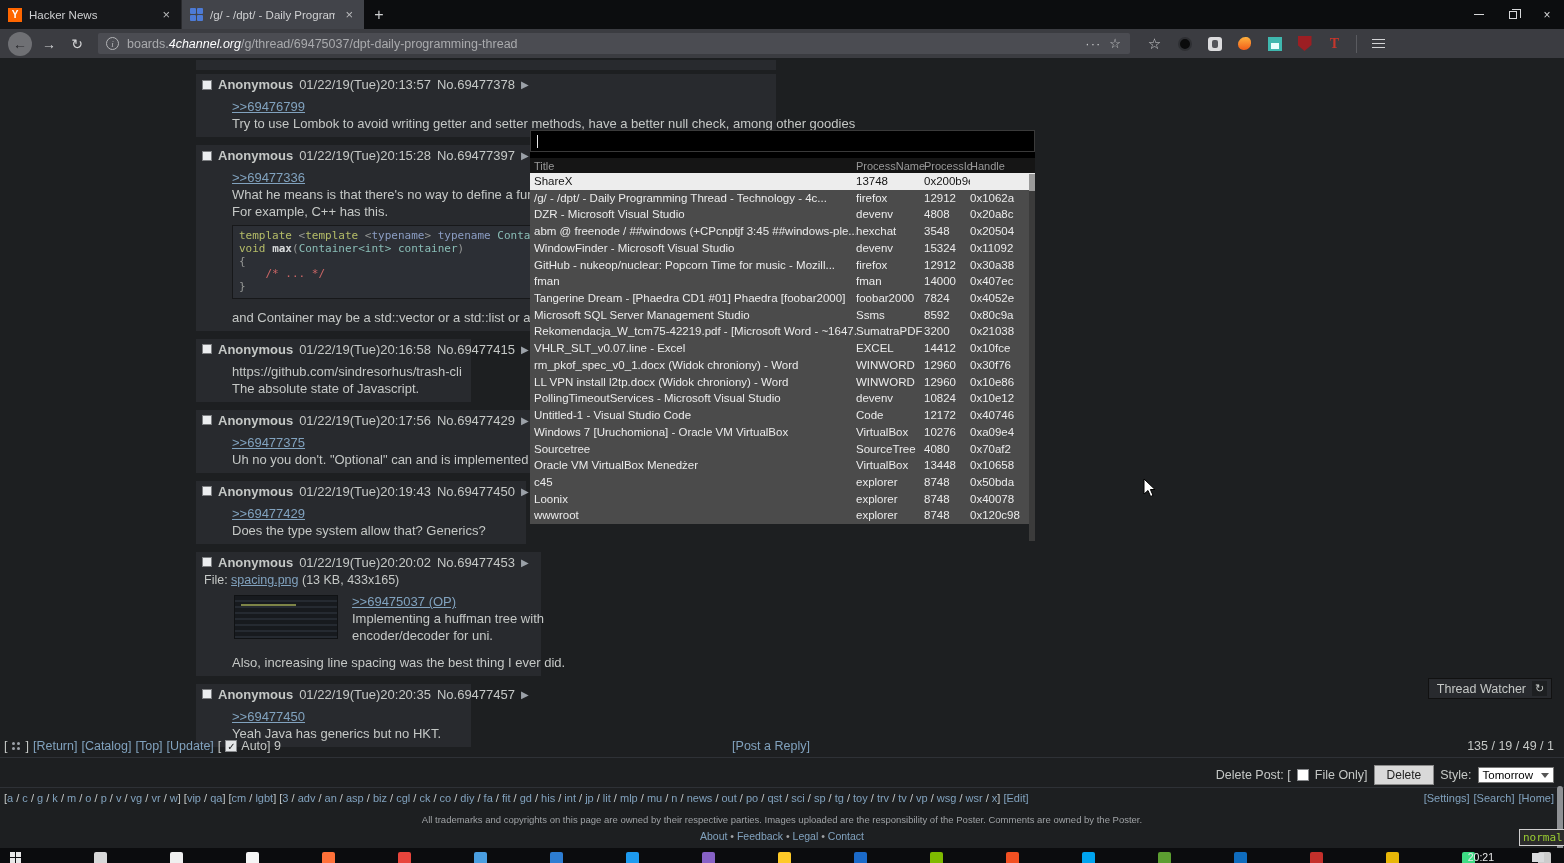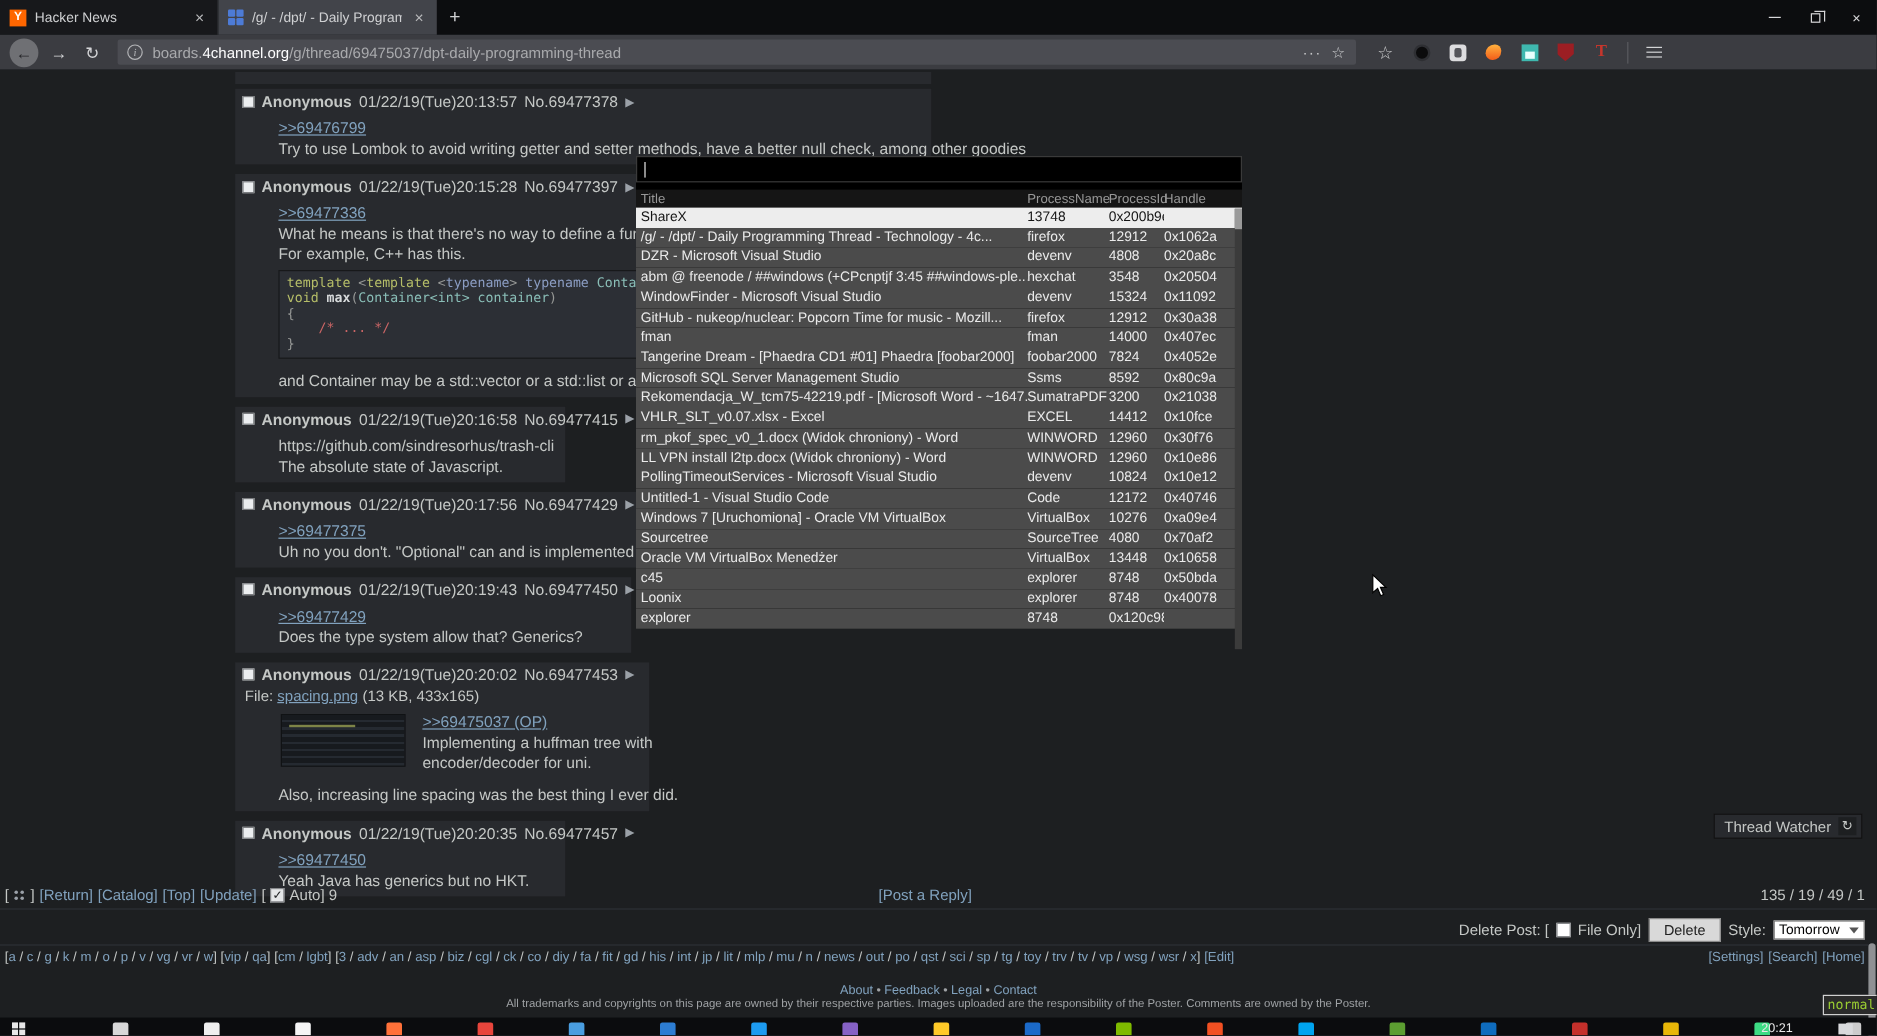--- a/index.html
+++ b/index.html
@@ -31,21 +31,21 @@
   #navbar { position:absolute; left:0; top:29px; width:100%; height:29px; background:#3b3c41;
     display:flex; align-items:center; padding:0 8px; gap:6px; }
   .navbtn { color:#d3d4d6; font-size:14px; width:22px; text-align:center; }
   #backbtn { width:24px; height:24px; background:#6f7074; color:#26262a; border-radius:50%;
     display:flex; align-items:center; justify-content:center; font-size:14px; }
   #urlbar { width:1032px; height:21px; background:#4b4c52; border-radius:2px; display:flex;
     align-items:center; padding:0 8px; gap:8px; font-size:12.5px; margin-left:4px; }
   #info-ic { width:13px; height:13px; border:1px solid #b4b5b8; border-radius:50%; color:#b4b5b8;
     font-size:9px; display:flex; align-items:center; justify-content:center; font-style:italic;
     font-family:"Liberation Serif", serif; flex:0 0 auto; }
-  .url-dim { color:#a9aaad; } .url-strong { color:#fdfdfe; }
+  .url-dim { color:#a9aaad; } .url-strong { color:#fdfdfe;font-style:italic; }
   #urlbar .spacer { flex:1; }
   .urlact { color:#c6c7c9; font-size:13px; letter-spacing:1px; }
   #toolbaricons { display:flex; align-items:center; gap:13px; margin-left:10px; }
   .ext { width:17px; height:17px; display:flex; align-items:center; justify-content:center; font-size:13px; }
   .ic-library { color:#c9cacc; font-size:15px; }
   .ic-dark { width:14px; height:14px; border-radius:50%; background:#0b0b0c; border:2px solid #2e2f33; }
   .ic-ext { width:14px; height:14px; background:#dcdcde; border-radius:3px; position:relative; }
   .ic-ext:after { content:""; position:absolute; left:4px; top:3px; width:6px; height:8px; background:#54555a; border-radius:2px; }
   .ic-flame { width:13px; height:13px; background:linear-gradient(180deg,#ffb23e,#f25c19); border-radius:60% 40% 55% 45%; }
   .ic-floppy { width:14px; height:14px; background:#3fb8af; position:relative; }
@@ -378,22 +378,22 @@
     </div>
 
     <div class="hr" style="top:729px;"></div>
 
     <div id="boardrow">
       <span id="boards"><span class="grp">[<a class="blue" href="#">a</a> / <a class="blue" href="#">c</a> / <a class="blue" href="#">g</a> / <a class="blue" href="#">k</a> / <a class="blue" href="#">m</a> / <a class="blue" href="#">o</a> / <a class="blue" href="#">p</a> / <a class="blue" href="#">v</a> / <a class="blue" href="#">vg</a> / <a class="blue" href="#">vr</a> / <a class="blue" href="#">w</a>] </span><span class="grp">[<a class="blue" href="#">vip</a> / <a class="blue" href="#">qa</a>] </span><span class="grp">[<a class="blue" href="#">cm</a> / <a class="blue" href="#">lgbt</a>] </span><span class="grp">[<a class="blue" href="#">3</a> / <a class="blue" href="#">adv</a> / <a class="blue" href="#">an</a> / <a class="blue" href="#">asp</a> / <a class="blue" href="#">biz</a> / <a class="blue" href="#">cgl</a> / <a class="blue" href="#">ck</a> / <a class="blue" href="#">co</a> / <a class="blue" href="#">diy</a> / <a class="blue" href="#">fa</a> / <a class="blue" href="#">fit</a> / <a class="blue" href="#">gd</a> / <a class="blue" href="#">his</a> / <a class="blue" href="#">int</a> / <a class="blue" href="#">jp</a> / <a class="blue" href="#">lit</a> / <a class="blue" href="#">mlp</a> / <a class="blue" href="#">mu</a> / <a class="blue" href="#">n</a> / <a class="blue" href="#">news</a> / <a class="blue" href="#">out</a> / <a class="blue" href="#">po</a> / <a class="blue" href="#">qst</a> / <a class="blue" href="#">sci</a> / <a class="blue" href="#">sp</a> / <a class="blue" href="#">tg</a> / <a class="blue" href="#">toy</a> / <a class="blue" href="#">trv</a> / <a class="blue" href="#">tv</a> / <a class="blue" href="#">vp</a> / <a class="blue" href="#">wsg</a> / <a class="blue" href="#">wsr</a> / <a class="blue" href="#">x</a>] </span><a class="blue" href="#">[Edit]</a></span>
       <span id="settingslinks"><a class="blue" href="#">[Settings]</a><a class="blue" href="#">[Search]</a><a class="blue" href="#">[Home]</a></span>
     </div>
 
     <div id="pagefooter">
+      <div id="trademark">All trademarks and copyrights on this page are owned by their respective parties. Images uploaded are the responsibility of the Poster. Comments are owned by the Poster.</div>
       <div id="footerlinks"><a class="blue" href="#">About</a> • <a class="blue" href="#">Feedback</a> • <a class="blue" href="#">Legal</a> • <a class="blue" href="#">Contact</a></div>
-      <div id="trademark">All trademarks and copyrights on this page are owned by their respective parties. Images uploaded are the responsibility of the Poster. Comments are owned by the Poster.</div>
     </div>
 
     <div id="scrollthumb"></div>
   </div>
 
   <div id="overlay">
     <div id="ov-input">
       <span id="ov-caret"></span>
     </div>
     <div id="ov-gap"></div>
@@ -457,21 +457,21 @@
           <div>8592</div>
           <div>0x80c9a</div>
         </div>
         <div class="ov-row ov-grid">
           <div>Rekomendacja_W_tcm75-42219.pdf - [Microsoft Word - ~1647...</div>
           <div>SumatraPDF</div>
           <div>3200</div>
           <div>0x21038</div>
         </div>
         <div class="ov-row ov-grid">
-          <div>VHLR_SLT_v0.07.xlsx - Excel</div>
+          <div>VHLR_SLT_v0.07.line - Excel</div>
           <div>EXCEL</div>
           <div>14412</div>
           <div>0x10fce</div>
         </div>
         <div class="ov-row ov-grid">
           <div>rm_pkof_spec_v0_1.docx (Widok chroniony) - Word</div>
           <div>WINWORD</div>
           <div>12960</div>
           <div>0x30f76</div>
         </div>
@@ -517,20 +517,21 @@
           <div>8748</div>
           <div>0x50bda</div>
         </div>
         <div class="ov-row ov-grid">
           <div>Loonix</div>
           <div>explorer</div>
           <div>8748</div>
           <div>0x40078</div>
         </div>
         <div class="ov-row ov-grid">
+          <div>wwwroot</div>
           <div>explorer</div>
           <div>8748</div>
           <div>0x120c98</div>
         </div>
       </div>
     <div id="ov-scroll">
       <div id="ov-thumb"></div>
     </div>
   </div>
 

